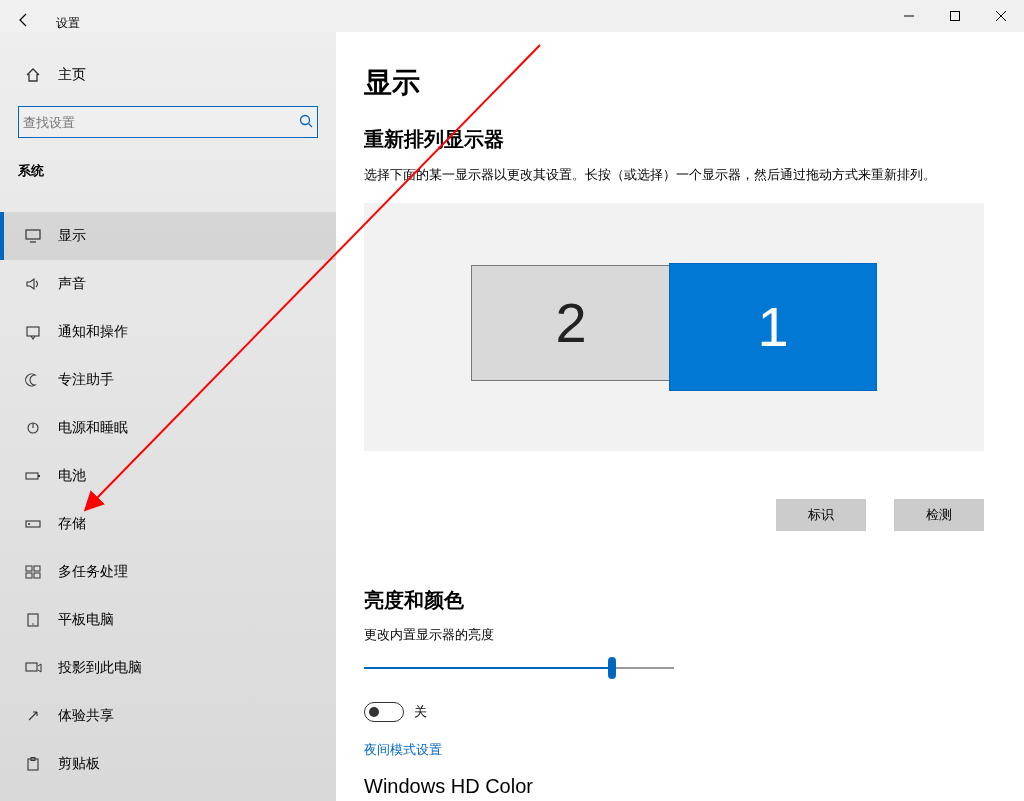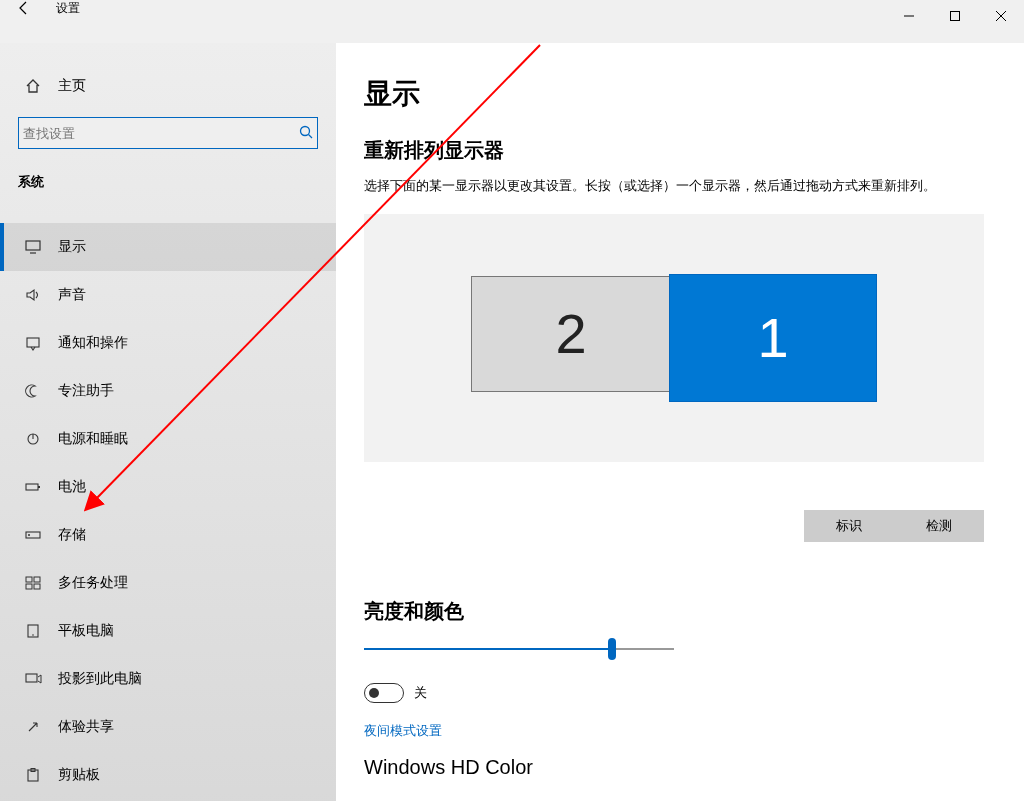--- a/index.html
+++ b/index.html
@@ -1,17 +1,17 @@
 <!DOCTYPE html>
 <html><head>
   <meta charset="utf-8">
   <style>
     * { box-sizing: border-box; margin: 0; padding: 0; }
     body { font-family: "Microsoft YaHei", "Segoe UI", sans-serif; width: 1024px; height: 801px; overflow: hidden; display: flex; flex-direction: column; background: #fff; color: #000; }
-    .titlebar { height: 43px; display: flex; align-items: flex-start; background: rgba(230,230,230,0.6); }
+    .titlebar { height: 32px; display: flex; align-items: flex-end; background: rgba(230,230,230,0.6); }
     .titlebar .back { width: 48px; text-align: center; font-size: 16px; cursor: pointer; }
     .titlebar .title { font-size: 12px; padding-left: 8px; flex: 1; }
     .winctrls { display: flex; }
     .winbtn { width: 46px; height: 32px; display: flex; align-items: center; justify-content: center; cursor: pointer; }
     .winbtn svg { width: 10px; height: 10px; }
     .body { flex: 1; display: flex; min-height: 0; }
     .sidebar { width: 336px; background: linear-gradient(180deg, rgba(235,235,235,0.85), rgba(210,210,210,0.85)); padding-top: 24px; position: relative; }
     .home { display: flex; align-items: center; padding: 10px 24px; font-size: 14px; cursor: pointer; }
     .home .icon { width: 18px; margin-right: 16px; display: inline-flex; justify-content: center; }
     .search { margin: 12px 18px 20px 18px; }
@@ -26,21 +26,21 @@
     .navitem.selected::before { content: ""; position: absolute; left: 0; top: 0; bottom: 0; width: 4px; background: #0067c0; }
     .content { flex: 1; padding: 32px 40px 0 28px; overflow: hidden; position: relative; }
     .h1 { font-size: 28px; font-weight: 600; margin-bottom: 24px; }
     .h2 { font-size: 20px; font-weight: 600; margin-bottom: 12px; }
     .p { font-size: 13px; margin-bottom: 18px; line-height: 1.5; }
     .arrange { background: #f2f2f2; height: 248px; display: flex; align-items: center; justify-content: center; margin-bottom: 10px; }
     .monitors { display: flex; align-items: flex-end; }
     .mon { border: 1px solid #777; display: flex; align-items: center; justify-content: center; font-size: 56px; font-weight: 300; cursor: pointer; user-select: none; }
     .mon2 { width: 200px; height: 116px; background: #d9d9d9; color: #222; margin-right: -2px; z-index: 1; margin-bottom: 10px; }
     .mon1 { width: 208px; height: 128px; background: #0078d4; color: #fff; border-color: #0067c0; z-index: 2; }
-    .btnrow { display: flex; justify-content: flex-end; gap: 0; margin-bottom: 56px; margin-top: 48px; }
+    .btnrow { display: flex; justify-content: flex-end; gap: 28px; margin-bottom: 56px; margin-top: 48px; }
     .btn { background: #ccc; border: none; min-width: 90px; height: 32px; font-size: 13px; cursor: pointer; font-family: inherit; }
     .section-lbl { font-size: 13px; margin-bottom: 12px; }
     .slider-wrap { position: relative; width: 310px; height: 24px; margin-bottom: 22px; }
     .slider-track { position: absolute; left: 0; right: 0; top: 50%; height: 2px; background: #999; transform: translateY(-50%); }
     .slider-fill { position: absolute; left: 0; top: 50%; height: 2px; background: #0067c0; transform: translateY(-50%); width: 80%; }
     .slider-thumb { position: absolute; top: 50%; width: 8px; height: 22px; background: #0067c0; border-radius: 4px; transform: translate(-50%, -50%); left: 80%; }
     .toggle-row { display: flex; align-items: center; gap: 10px; margin-bottom: 18px; }
     .toggle { width: 40px; height: 20px; border: 1px solid #333; border-radius: 10px; position: relative; cursor: pointer; }
     .toggle .knob { position: absolute; width: 10px; height: 10px; background: #333; border-radius: 50%; top: 4px; left: 4px; }
     .link { color: #0067c0; font-size: 13px; cursor: pointer; margin-bottom: 16px; display: inline-block; }
@@ -223,20 +223,21 @@
         <div class="mon mon1">1</div>
       </div>
     </div>
 
     <div class="btnrow">
       <button class="btn">标识</button>
       <button class="btn">检测</button>
     </div>
 
     <div class="h2">亮度和颜色</div>
+    <div class="section-lbl">更改内置显示器的亮度</div>
     <div class="slider-wrap">
       <div class="slider-track"></div>
       <div class="slider-fill"></div>
       <div class="slider-thumb"></div>
     </div>
 
     <div class="toggle-row">
       <div class="toggle">
           <div class="knob"></div>
         </div>

